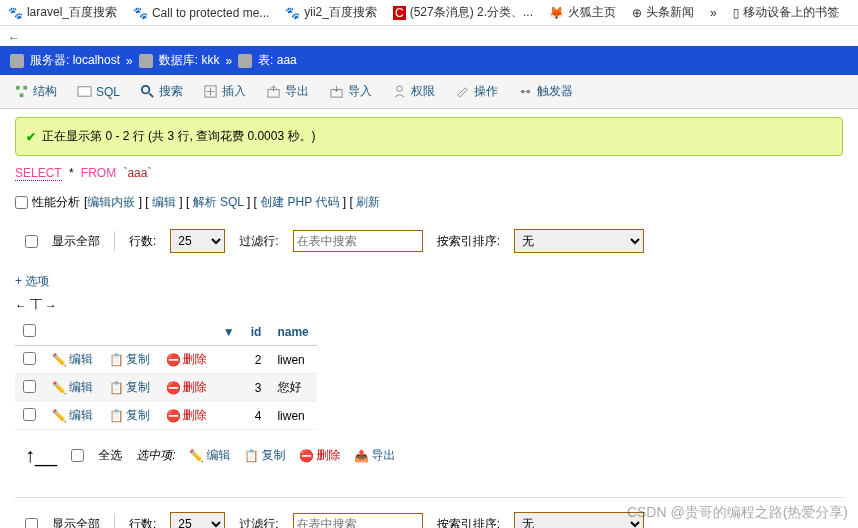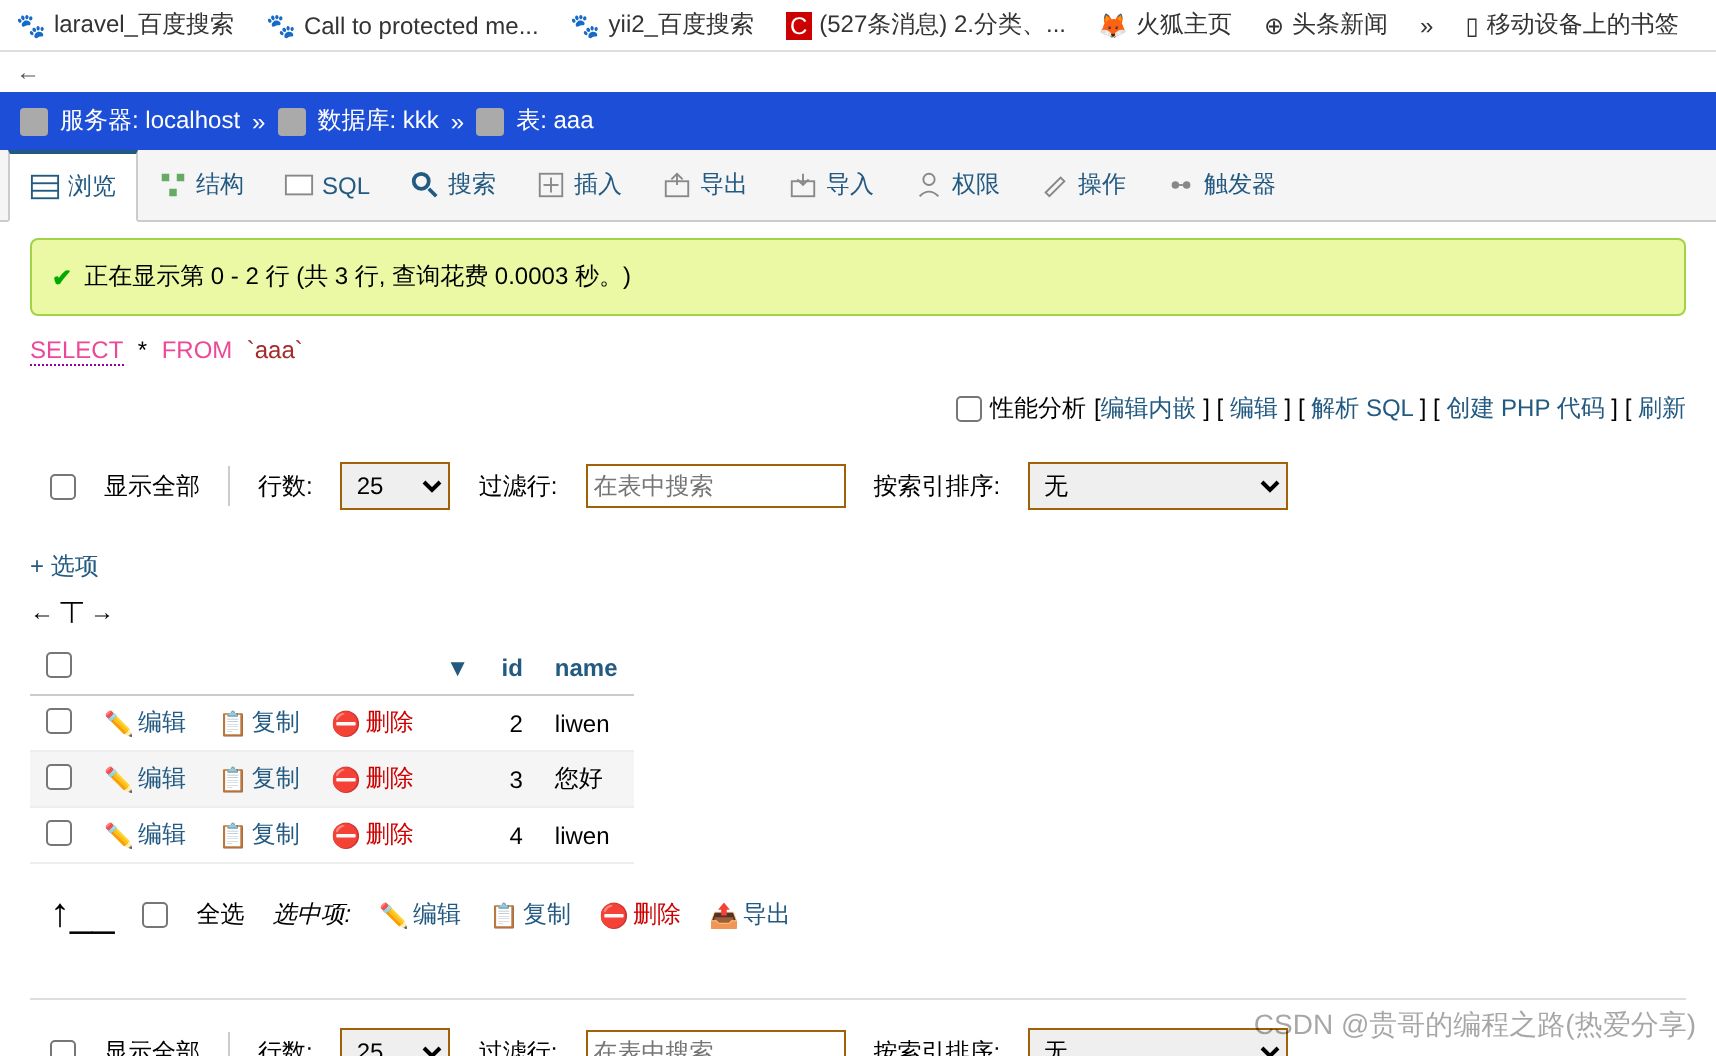--- a/index.html
+++ b/index.html
@@ -12,21 +12,21 @@
 .tabs{display:flex;background:#f5f5f5;border-bottom:1px solid #ccc;padding-left:4px}
 .tab{display:flex;align-items:center;gap:4px;padding:8px 10px;color:#235a81;cursor:pointer}
 .tab.active{background:#fff;border:1px solid #ccc;border-bottom:1px solid #fff;border-top:2px solid #235a81;margin-bottom:-1px}
 .ticon{width:15px;height:15px;display:inline-block}
 .body{padding:8px 15px}
 .msg{background:#ebf8a4;border:1px solid #a2d246;border-radius:4px;padding:10px;display:flex;align-items:center;gap:6px;margin-bottom:10px}
 .chk{color:#0a0;font-weight:bold}
 .sql{font-family:monospace;margin:6px 0 14px}
 .sql .kw{color:#ec4899}
 .sql .tbl{color:#a52a2a}
-.profile{display:flex;justify-content:flex-end;gap:4px;align-items:center;margin-bottom:18px}
+.profile{display:flex;justify-content:flex-start;gap:4px;align-items:center;margin-bottom:18px}
 .profile a{color:#235a81}
 .plabel{color:#000}
 .ctrl{display:flex;align-items:center;gap:14px;margin:6px 0 20px;padding-left:10px}
 .lbl{color:#000}
 select,input[type=text]{border:1px solid #a16207;padding:3px;font-size:12px}
 input[type=text]{width:130px}
 .sel{width:130px}
 .opt{display:flex;gap:10px;margin-bottom:6px}
 .opt a{color:#235a81}
 .tbl-data{border-collapse:collapse;margin-bottom:14px}
@@ -85,28 +85,20 @@
 <a>服务器: localhost</a>
 <span>»</span>
 <span class="srv-icon"></span>
 <a>数据库: kkk</a>
 <span>»</span>
 <span class="srv-icon"></span>
 <a>表: aaa</a>
 </div>
 
 <div class="tabs">
-<div class="tab active">
-      <svg class="ticon" viewBox="0 0 16 16">
-        <rect x="1" y="2" width="14" height="12" fill="none" stroke="#235a81"></rect>
-        <line x1="1" y1="6" x2="15" y2="6" stroke="#235a81"></line>
-        <line x1="1" y1="10" x2="15" y2="10" stroke="#235a81"></line>
-      </svg>
-      <span>浏览</span>
-    </div>
 <div class="tab">
       <svg class="ticon" viewBox="0 0 16 16">
         <rect x="2" y="2" width="4" height="4" fill="#6a6"></rect>
         <rect x="10" y="2" width="4" height="4" fill="#6a6"></rect>
         <rect x="6" y="10" width="4" height="4" fill="#6a6"></rect>
       </svg>
       <span>结构</span>
     </div>
 <div class="tab">
       <svg class="ticon" viewBox="0 0 16 16">

